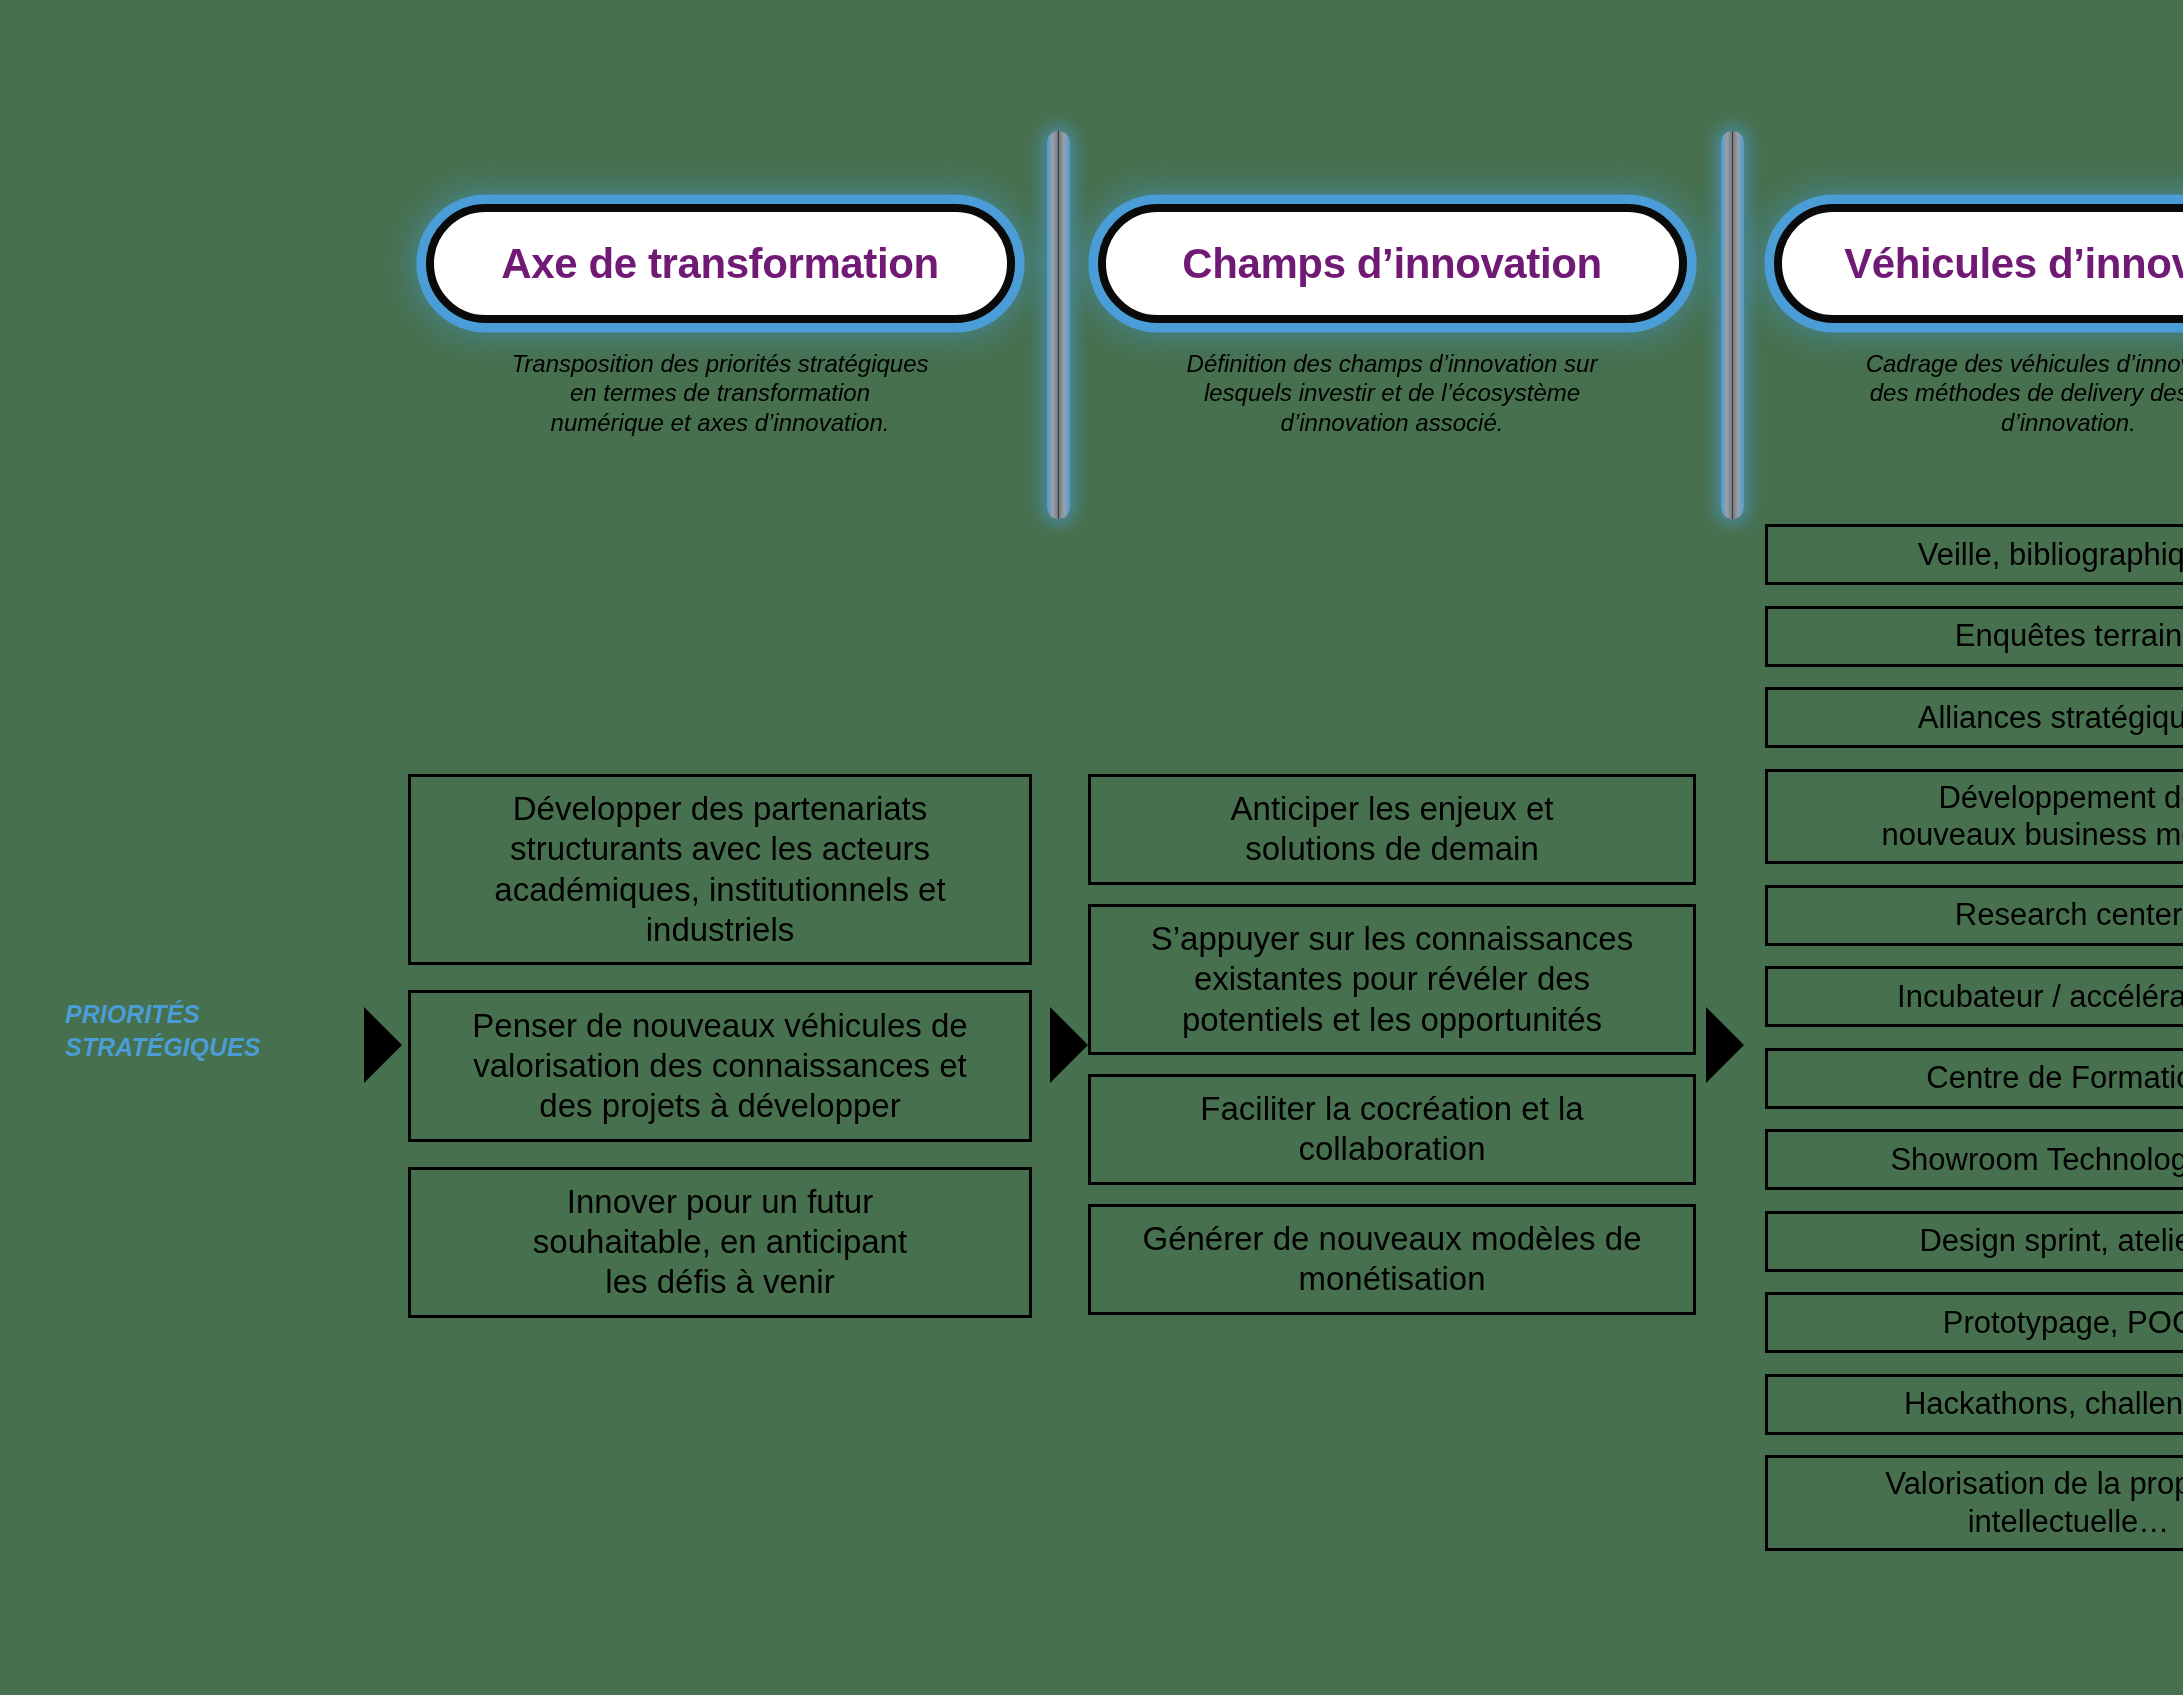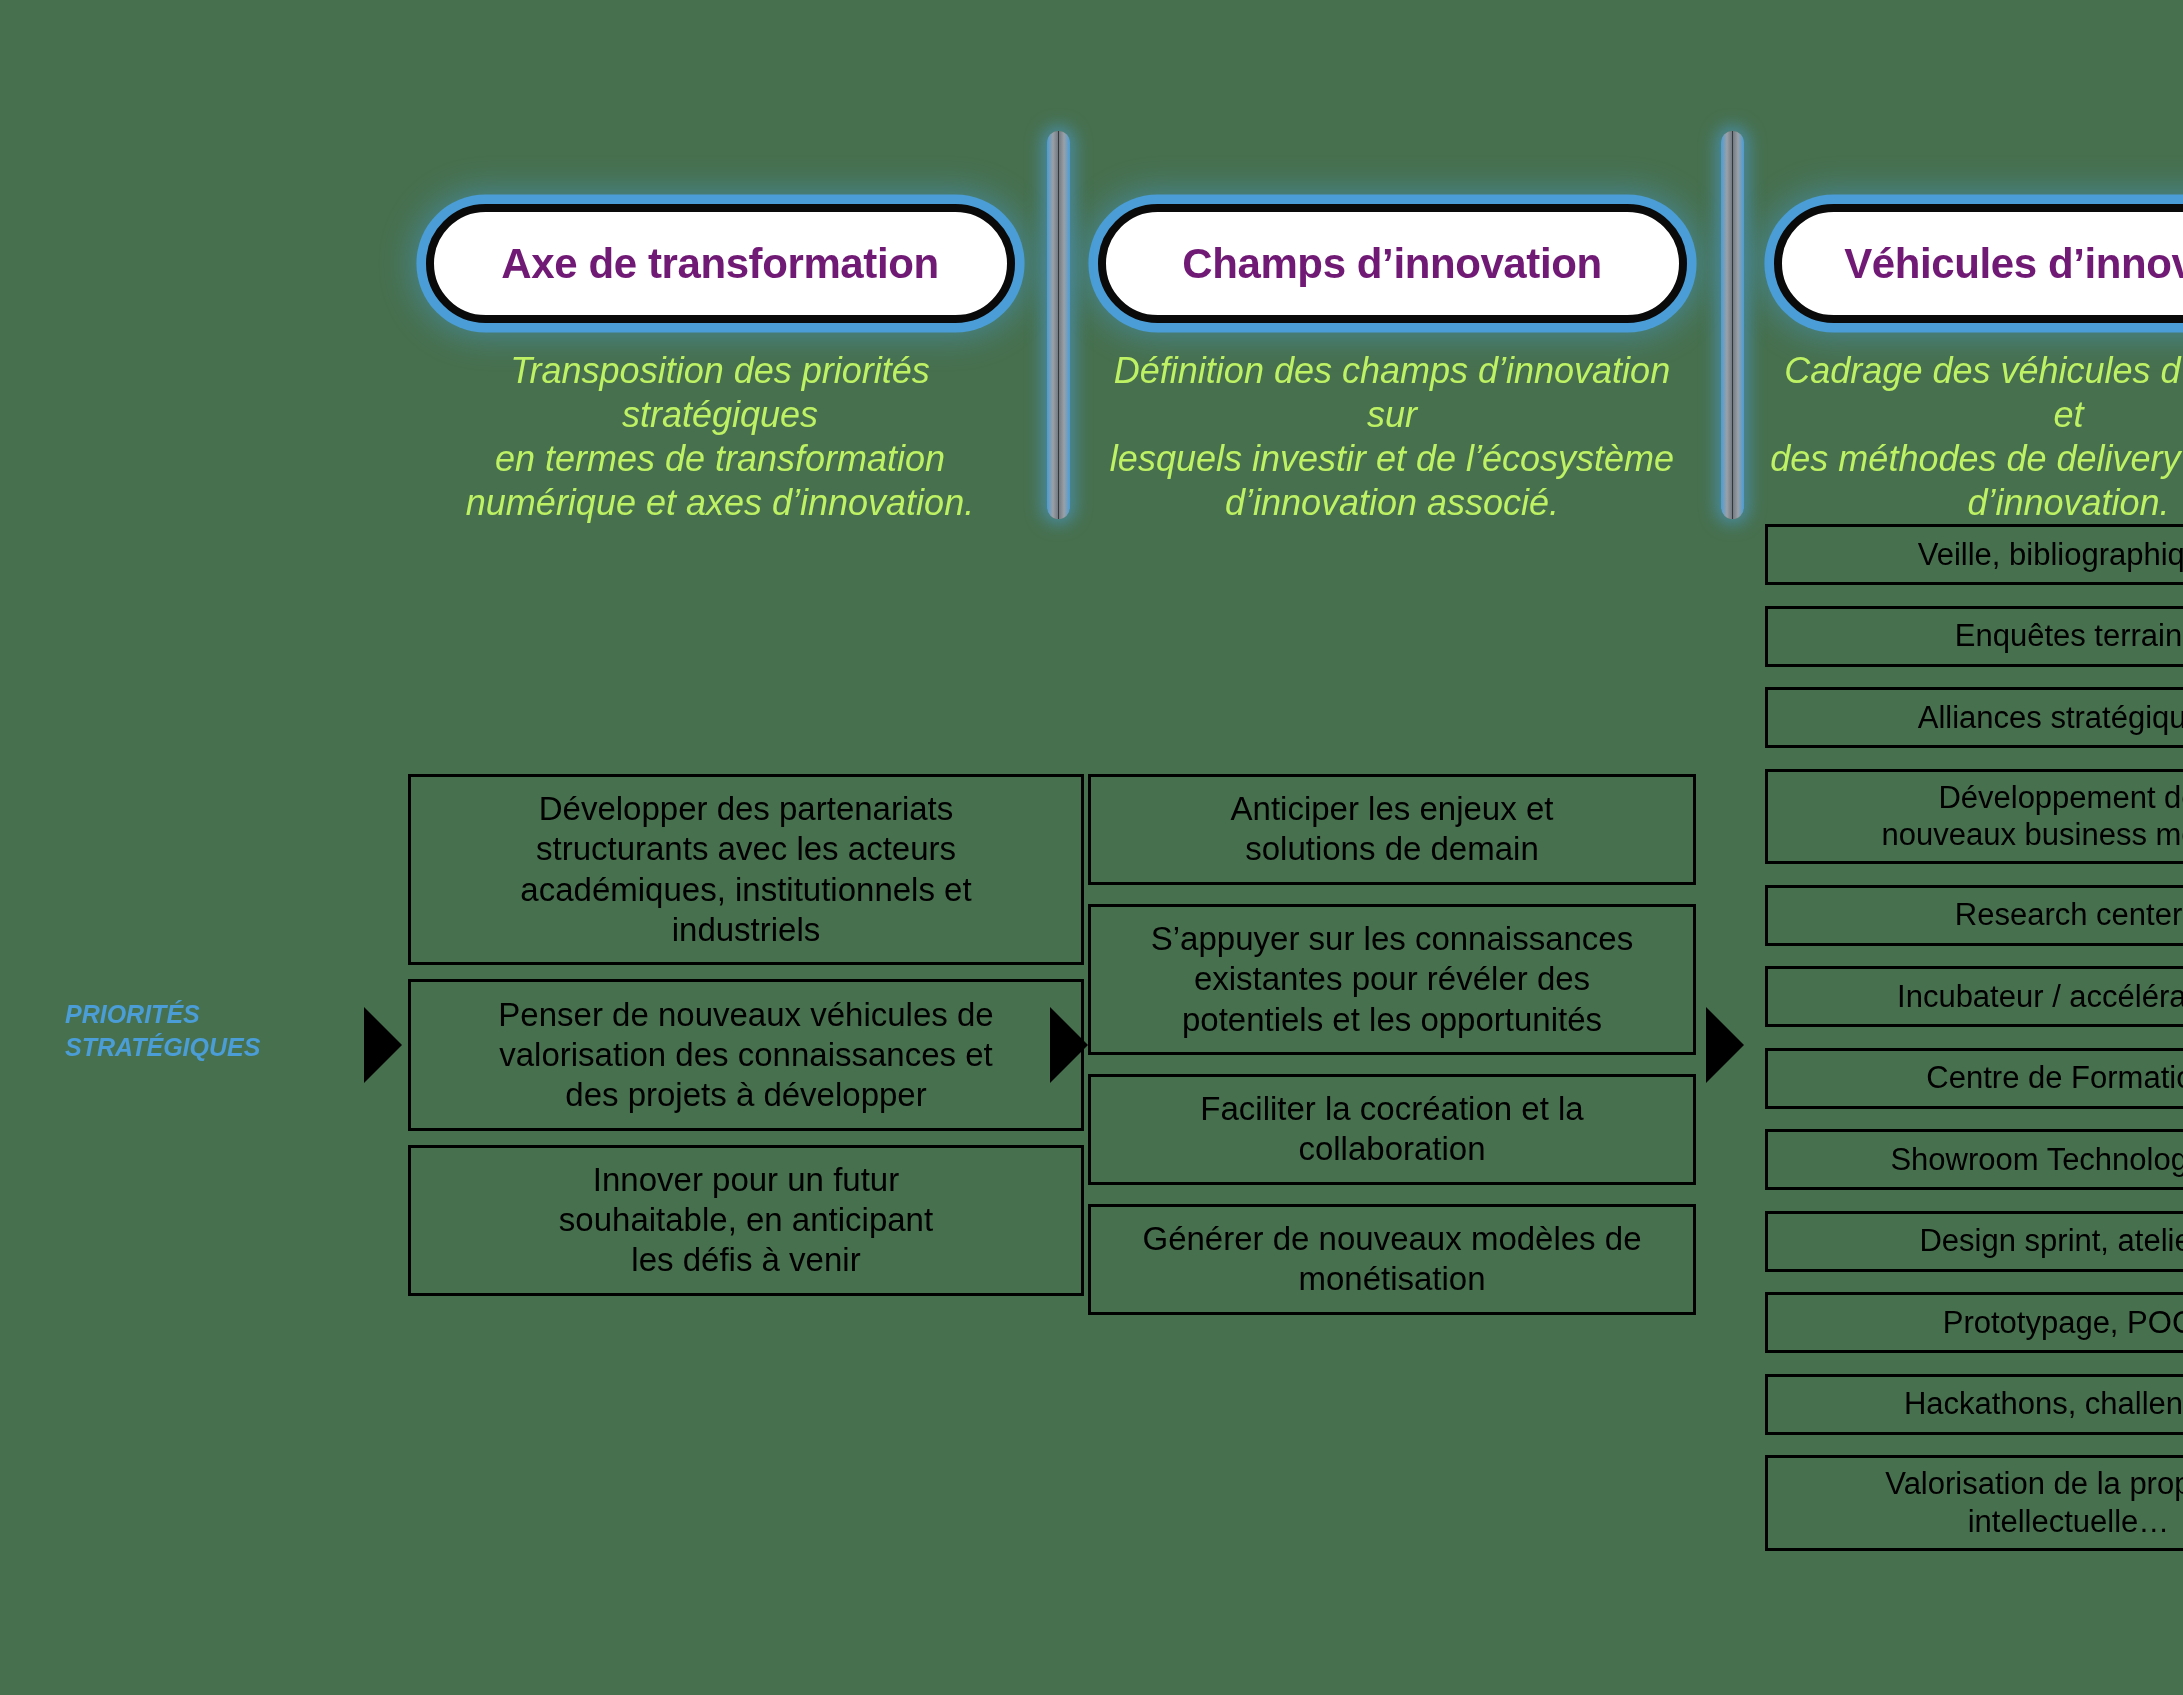--- a/index.html
+++ b/index.html
@@ -24,37 +24,37 @@
     border-radius:61px;
     display:flex; align-items:center; justify-content:center;
     box-shadow:0 0 0 9.6px #4A9DD6, 0 0 31px 15px rgba(74,157,214,.45);
   }
   .pill-title {
     font-size:42px; font-weight:800; color:#701a75; letter-spacing:-0.4px;
     white-space:nowrap;
   }
   .subtitle {
     margin-top:26px;
-    font-size:36px; line-height:1.22; font-style:italic;
-    color:#bef264; white-space:pre-line;
+    font-size:24px; line-height:1.22; font-style:italic;
+    color:#000000; white-space:pre-line;
   }
 
   
   .divider {
     position:absolute; top:131px; width:23px; height:388px;
     border-radius:12.2px;
     background:linear-gradient(90deg,#4A9DD6 0%, #9AA0A6 26%, #757C83 47%, #33383D 49%, #33383D 51%, #757C83 53%, #9AA0A6 74%, #4A9DD6 100%);
     box-shadow:0 0 15px 6.1px rgba(74,157,214,.55);
   }
   #divider-1 { left:1047px; }
   #divider-2 { left:1721px; }
 
   
   .boxes { position:absolute; display:flex; flex-direction:column; }
-  #boxes-1 { top:774px; left:408px;  width:676px; gap:14px; }
+  #boxes-1 { top:774px; left:408px;  width:624px; gap:25px; }
   #boxes-2 { top:774px; left:1088px; width:608px; gap:19px; }
   #boxes-3 { top:524px; left:1765px; width:607px; gap:20.5px; }
 
   .box {
     border:3.9px solid #000;
     background:transparent;
     color:#000;
     font-size:33px; line-height:1.22;
     text-align:center; white-space:pre-line;
     padding:12.2px 13px;

